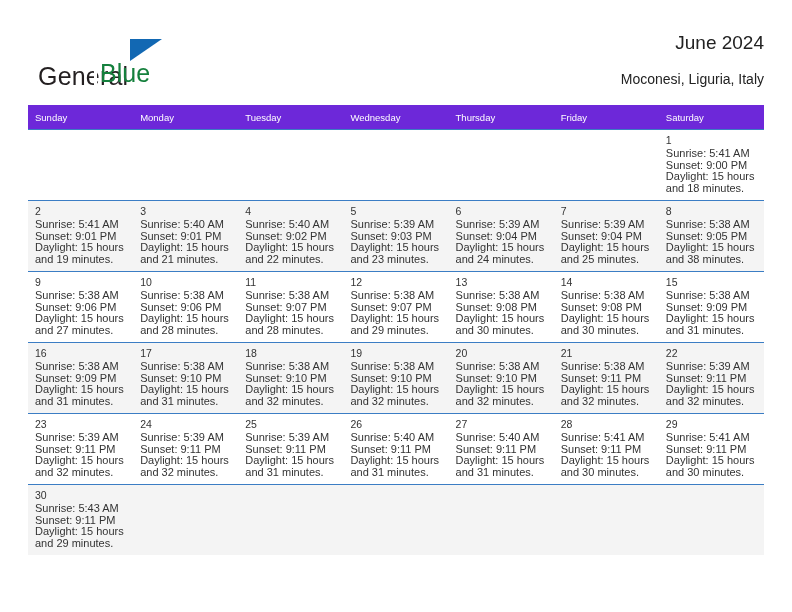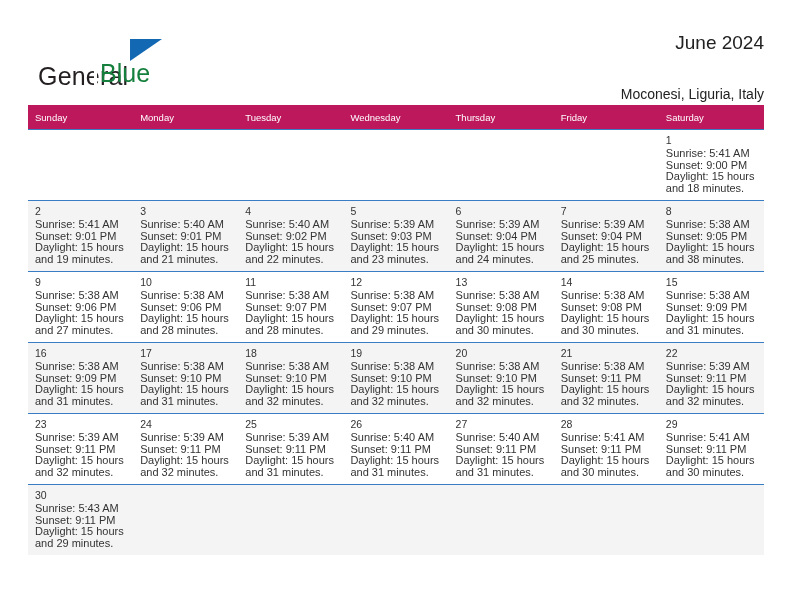--- a/index.html
+++ b/index.html
@@ -81,35 +81,35 @@
   .cal-title {
     font-size: 19px;
     color: #222222;
     line-height: 34px;
     white-space: nowrap;
   }
   .cal-subtitle {
     font-size: 14px;
     color: #222222;
     line-height: 22px;
-    margin-top: 23px;
+    margin-top: 8px;
     white-space: nowrap;
   }
 
   
   .calendar {
     position: absolute;
     left: 28px;
     top: 105px;
     width: 736px;
     border-collapse: collapse;
     table-layout: fixed;
   }
   .calendar th {
-    background: #be185d;
+    background: #6d28d9;
     color: #ffffff;
     font-size: 9.5px;
     font-weight: normal;
     text-align: left;
     padding: 6px 0 6px 7px;
     height: 12px;
     border: none;
   }
   .calendar td {
     vertical-align: top;

